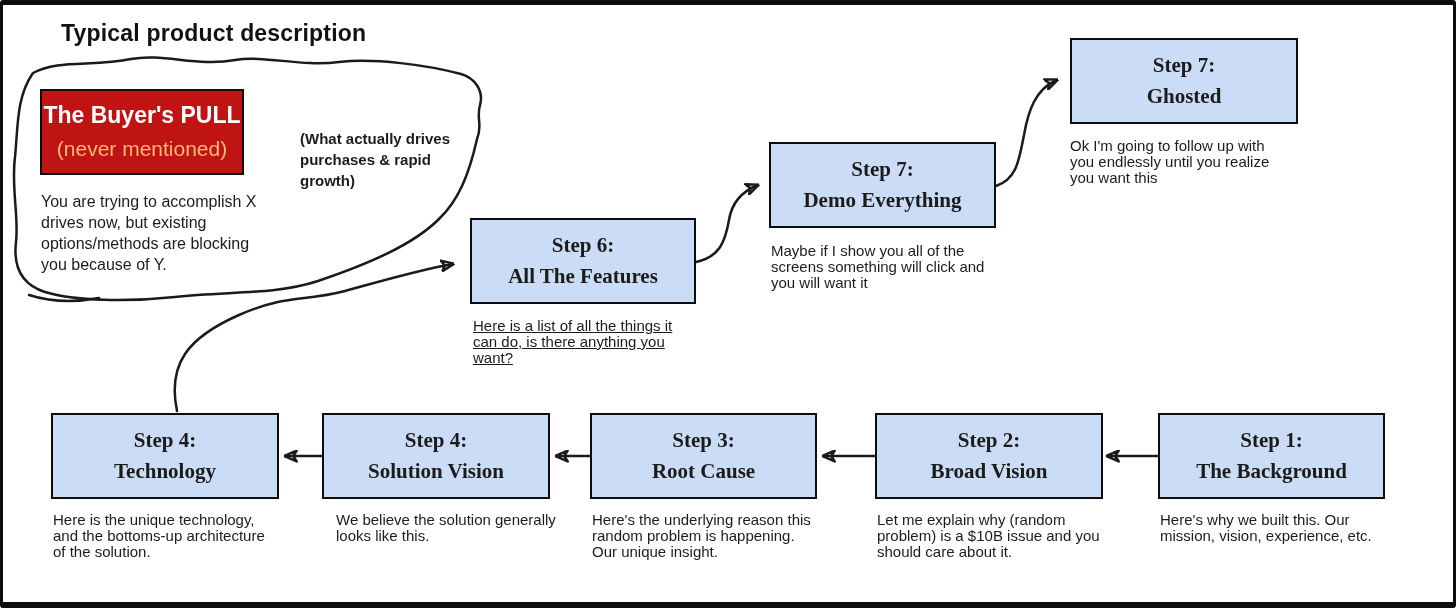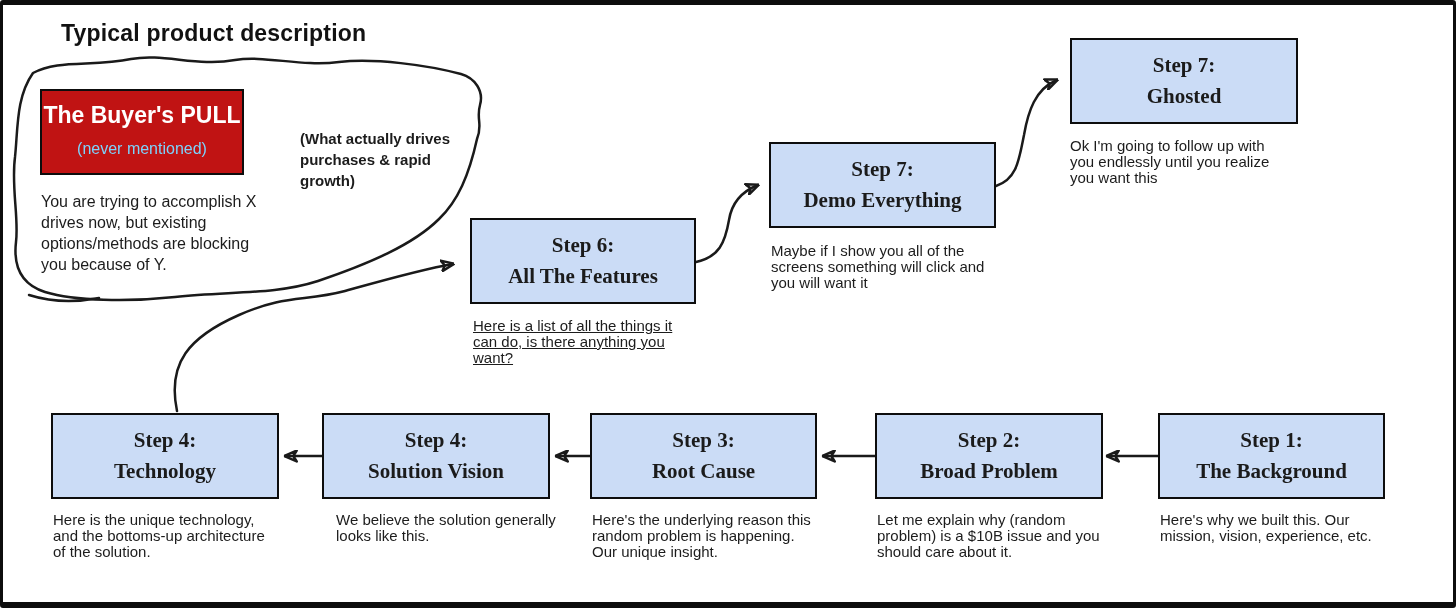--- a/index.html
+++ b/index.html
@@ -57,22 +57,22 @@
     text-align: center;
   }
   .pull-box .line1 {
     color: #ffffff;
     font-size: 23px;
     font-weight: 700;
     line-height: 33px;
     white-space: nowrap;
   }
   .pull-box .line2 {
-    color: #7dd3fc;
-    font-size: 16px;
+    color: #fdba74;
+    font-size: 21px;
     font-weight: 400;
     line-height: 33px;
     white-space: nowrap;
   }
   .pull-body {
     position: absolute;
     left: 38px; top: 186px;
     width: 250px;
     font-size: 16px;
     line-height: 21px;
@@ -246,21 +246,21 @@
   <div class="step-box box-rc">
     <div class="t">Step 3:</div>
     <div class="t">Root Cause</div>
   </div>
   <div class="step-desc desc-rc">Here's the underlying reason this
 random problem is happening.
 Our unique insight.</div>
 
   <div class="step-box box-bp">
     <div class="t">Step 2:</div>
-    <div class="t">Broad Problem</div>
+    <div class="t">Broad Vision</div>
   </div>
   <div class="step-desc desc-bp">Let me explain why (random
 problem) is a $10B issue and you
 should care about it.</div>
 
   <div class="step-box box-bg">
     <div class="t">Step 1:</div>
     <div class="t">The Background</div>
   </div>
   <div class="step-desc desc-bg">Here's why we built this. Our

